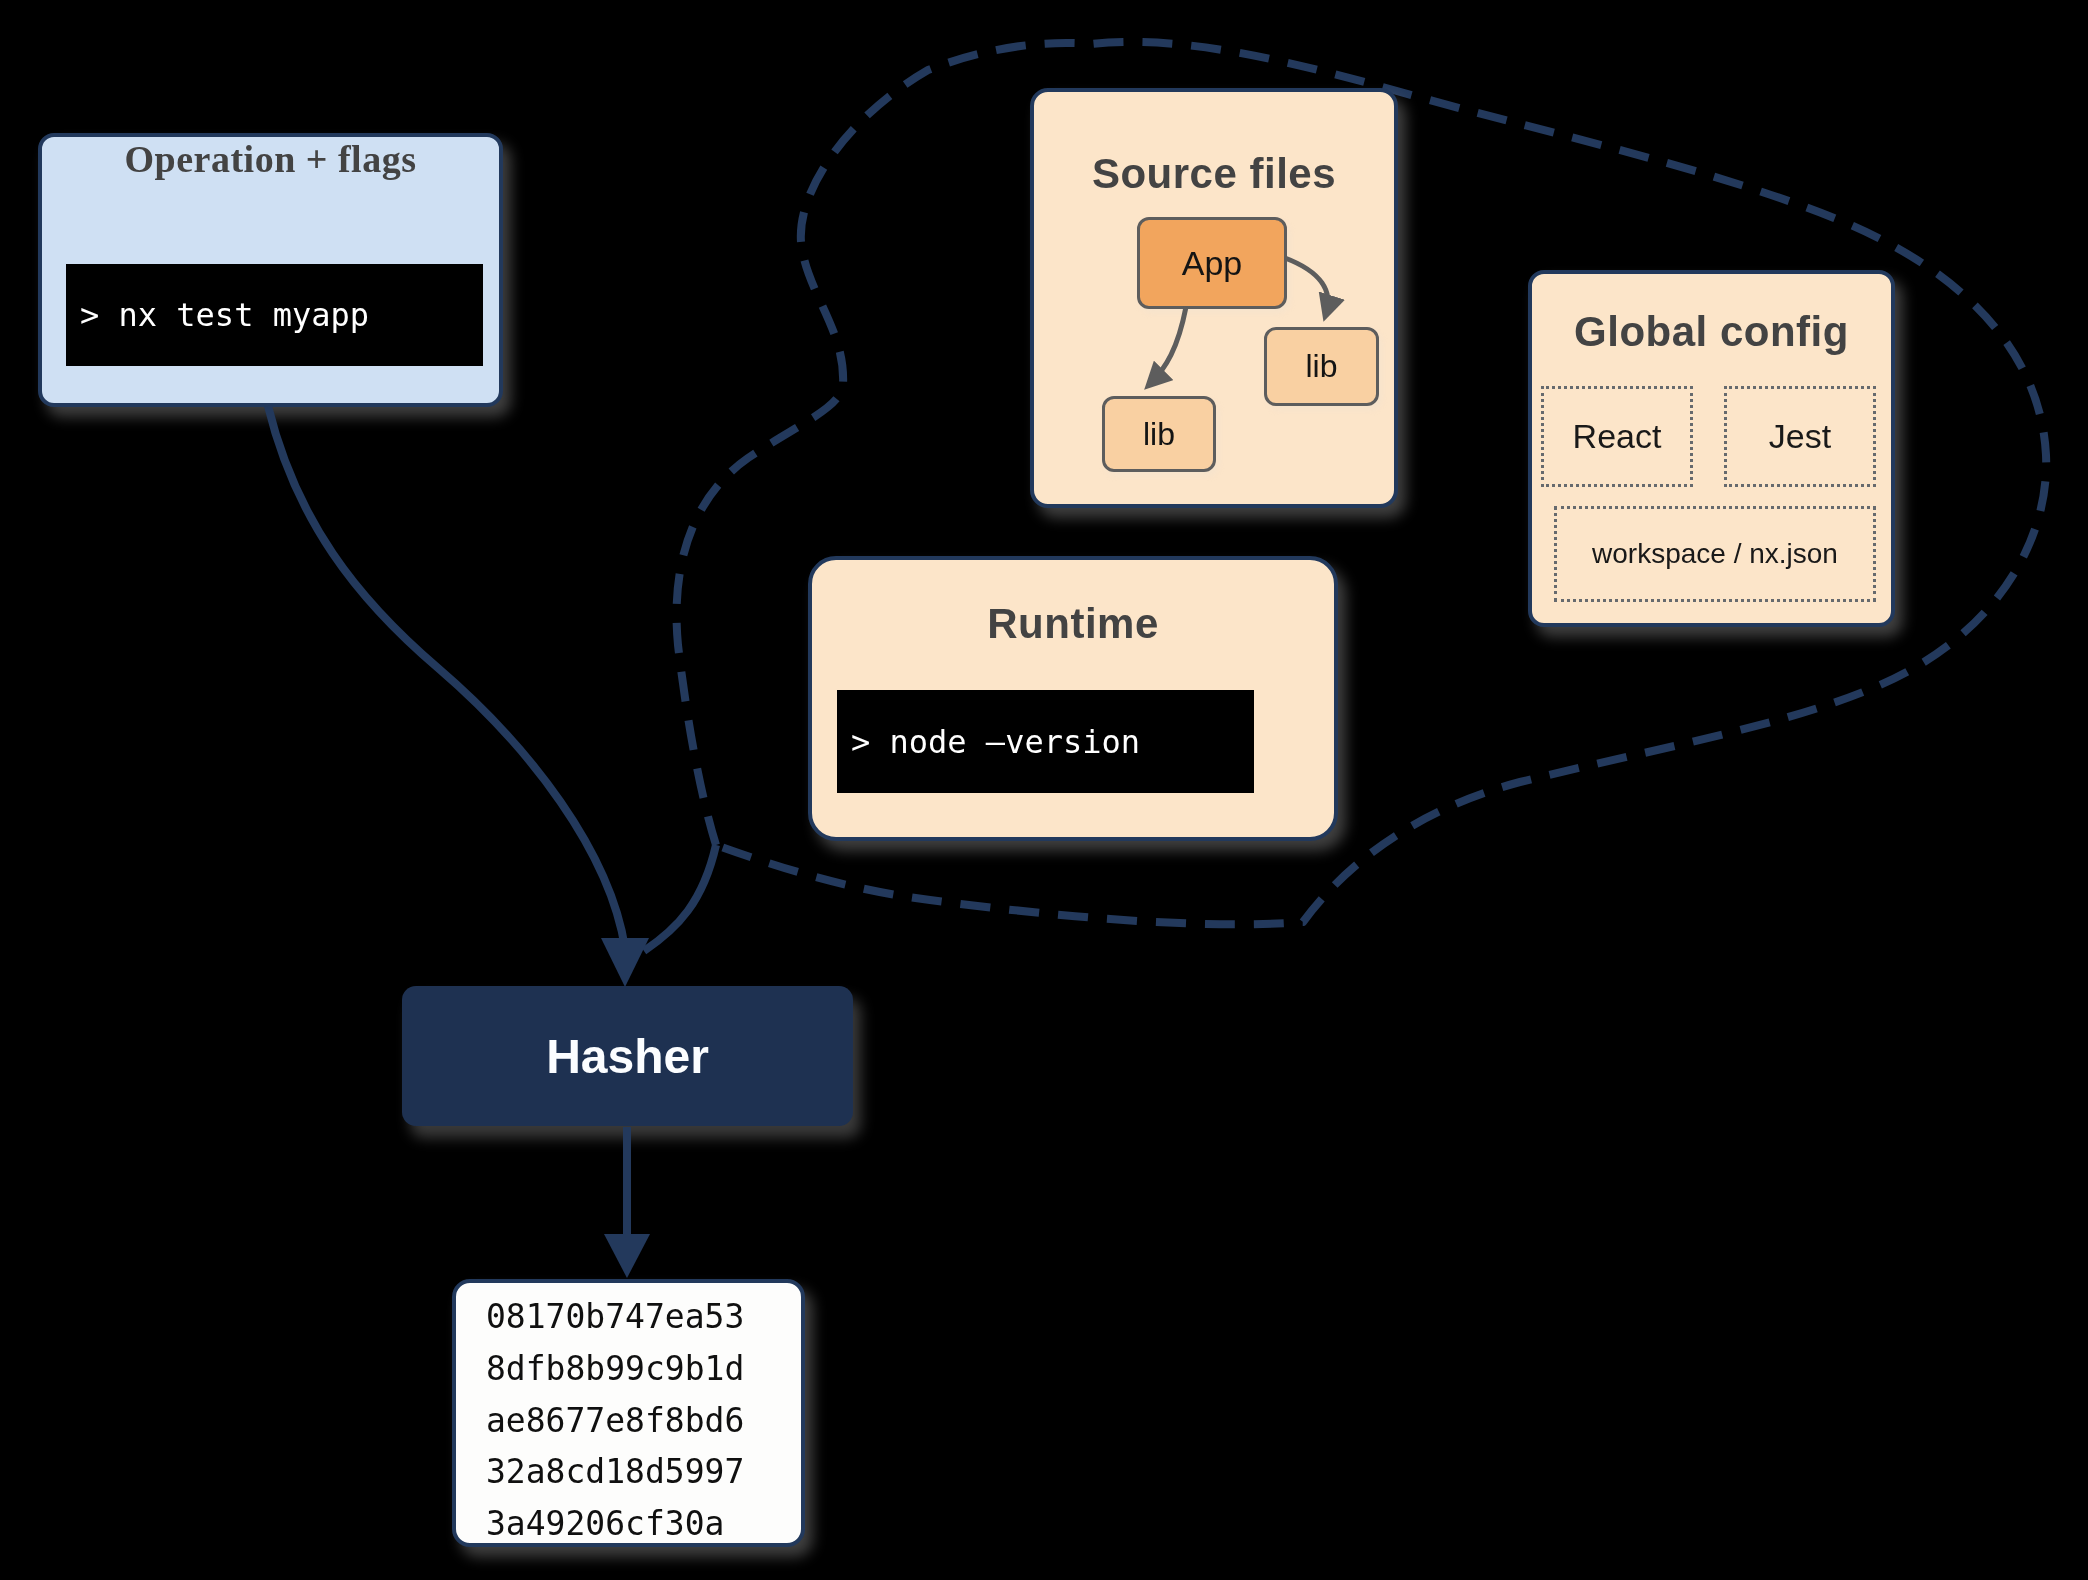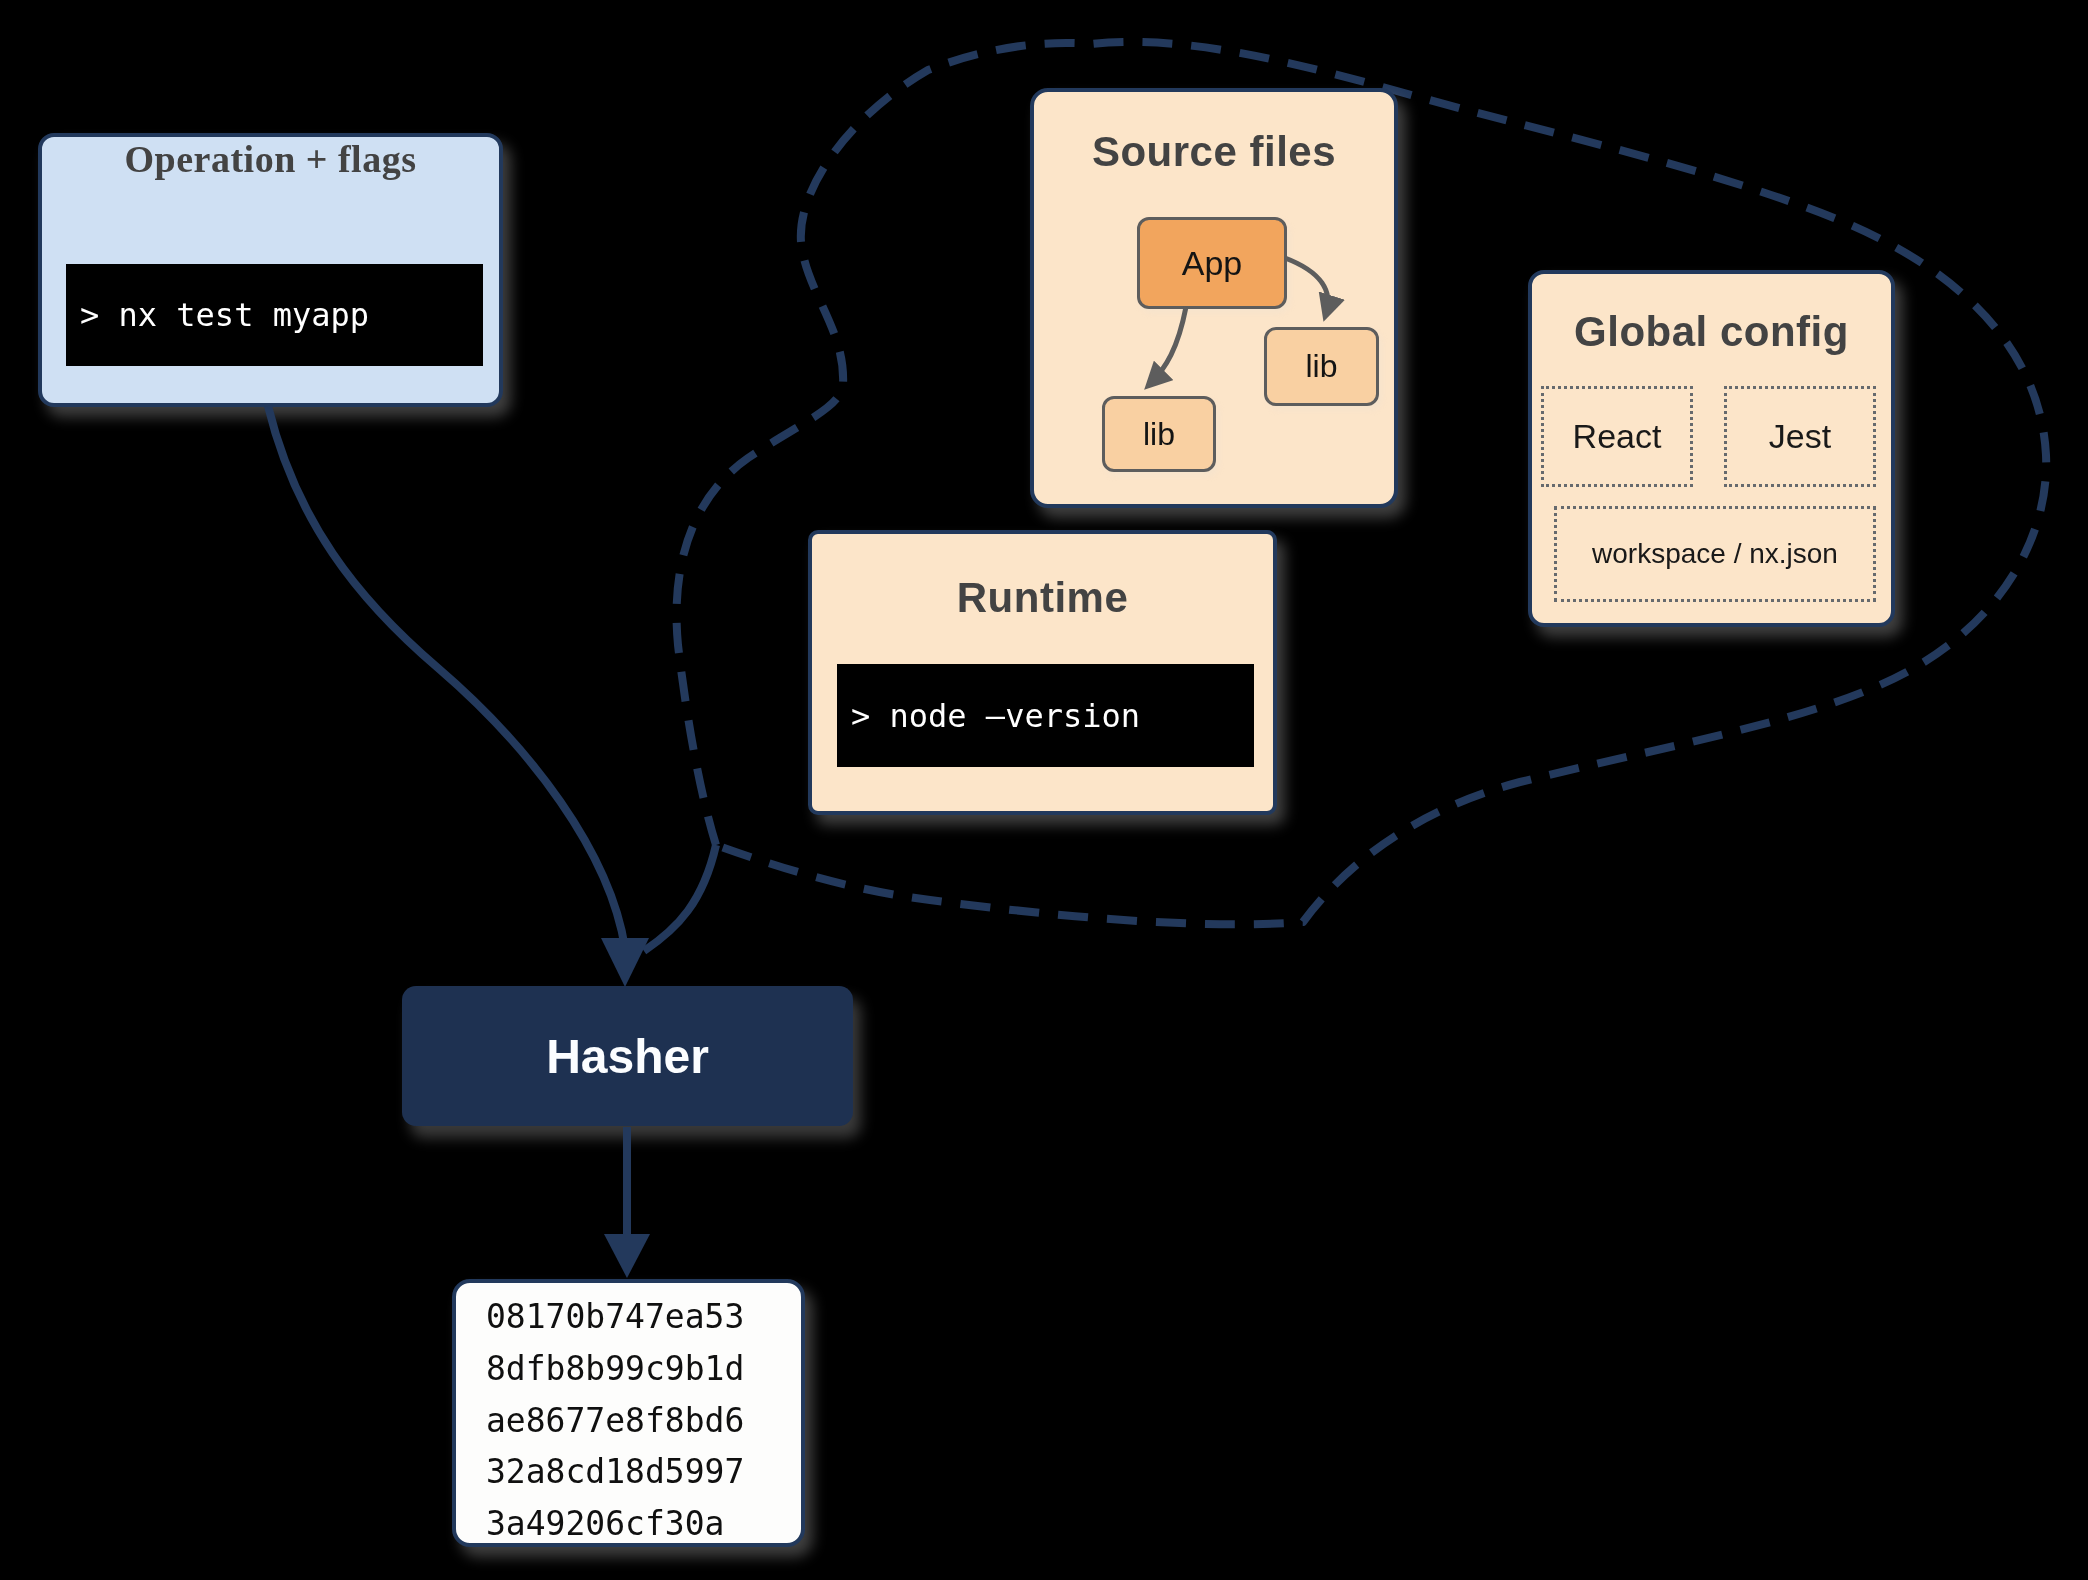--- a/index.html
+++ b/index.html
@@ -73,33 +73,33 @@
   </svg>
 
   <div class="card blue" style="left:38px;top:133px;width:465px;height:274px;border-radius:16px;">
     <div class="card-title t38" style="font-family:Liberation Serif, serif;">Operation + flags</div>
     <div class="terminal" style="left:24px;top:127px;width:417px;height:102px;">
       <span>&gt; nx test myapp</span>
     </div>
   </div>
 
   <div class="card peach" style="left:1030px;top:88px;width:368px;height:420px;">
-    <div class="card-title t42" style="padding-top:36px;">Source files</div>
+    <div class="card-title t42" style="padding-top:58px;">Source files</div>
     <div class="node t34" style="left:103px;top:125px;width:150px;height:92px;background:#f2a55d;">
       <span>App</span>
     </div>
     <div class="node t32" style="left:230px;top:235px;width:115px;height:79px;background:#f9d0a2;">
       <span>lib</span>
     </div>
     <div class="node t32" style="left:68px;top:304px;width:114px;height:76px;background:#f9d0a2;">
       <span>lib</span>
     </div>
   </div>
 
-  <div class="card peach" style="left:808px;top:530px;width:469px;height:285px;border-radius:10px;">
+  <div class="card peach" style="left:808px;top:556px;width:530px;height:285px;border-radius:28px;">
     <div class="card-title t42" style="padding-top:40px;">Runtime</div>
     <div class="terminal" style="left:25px;top:130px;width:417px;height:103px;">
       <span>&gt; node –version</span>
     </div>
   </div>
 
   <div class="card peach" style="left:1528px;top:270px;width:367px;height:357px;border-radius:16px;">
     <div class="card-title t42" style="padding-top:34px;">Global config</div>
     <div class="dotted t34" style="left:9px;top:112px;width:152px;height:101px;">
       <span>React</span>

